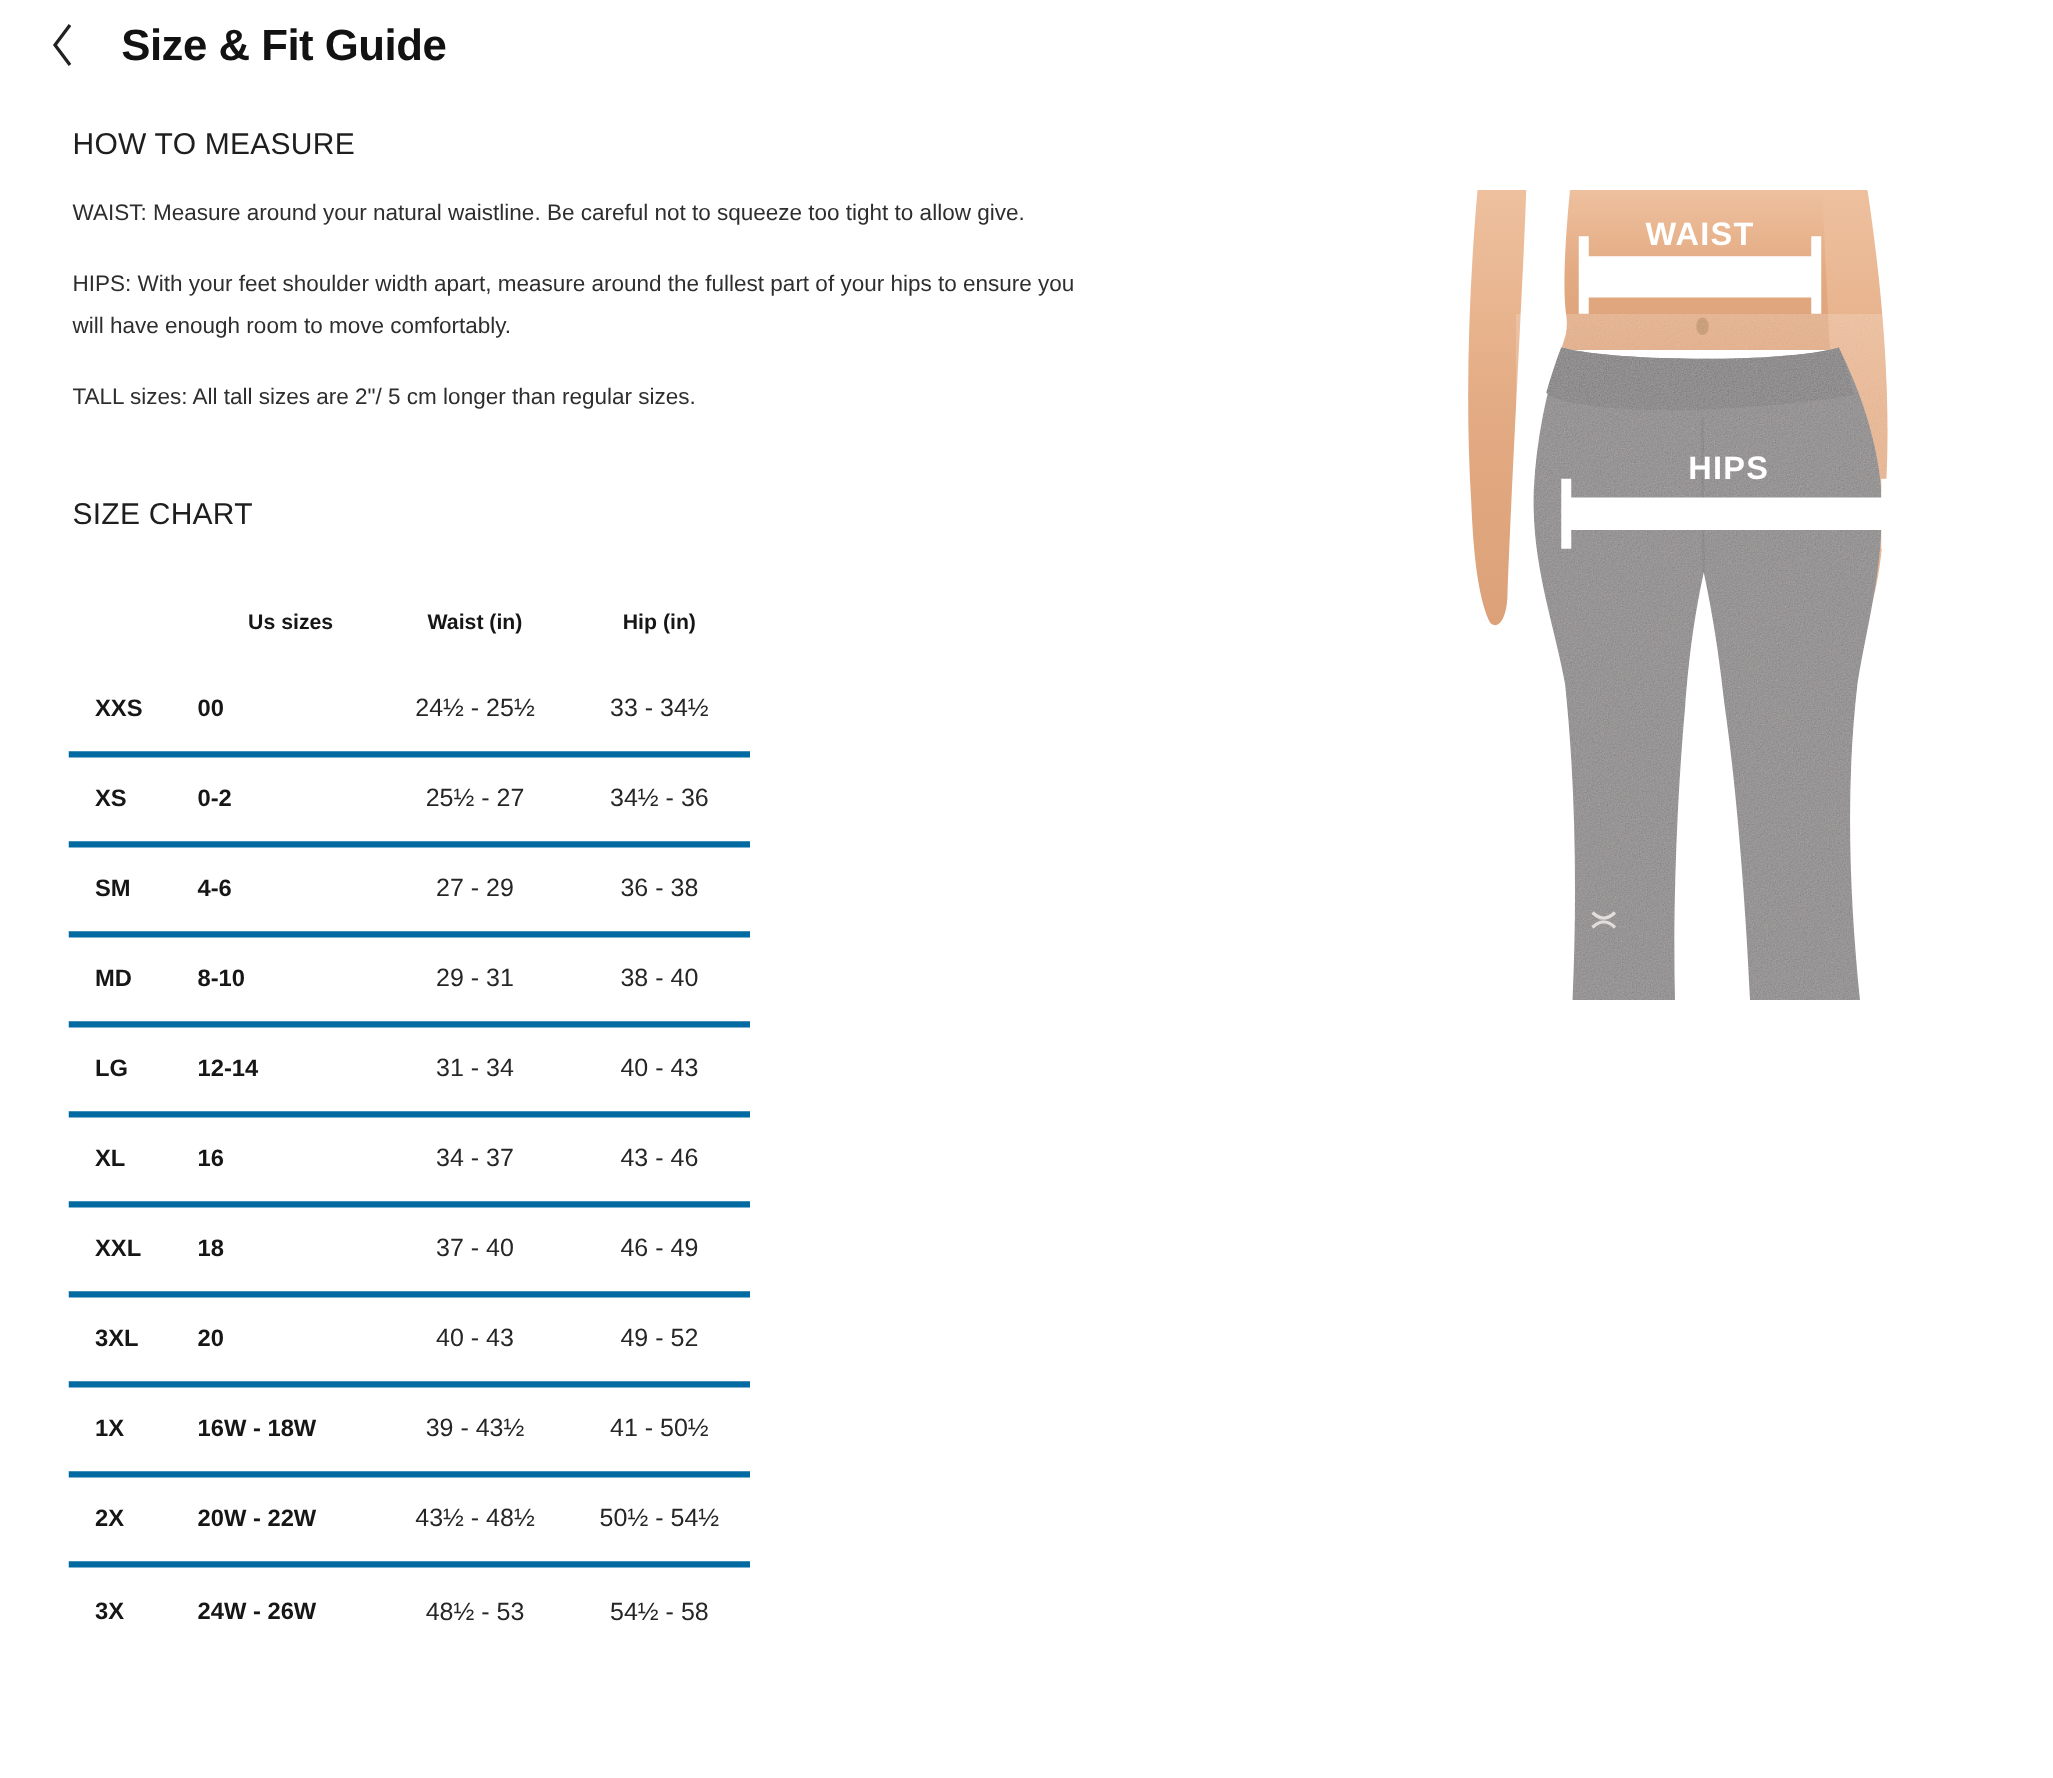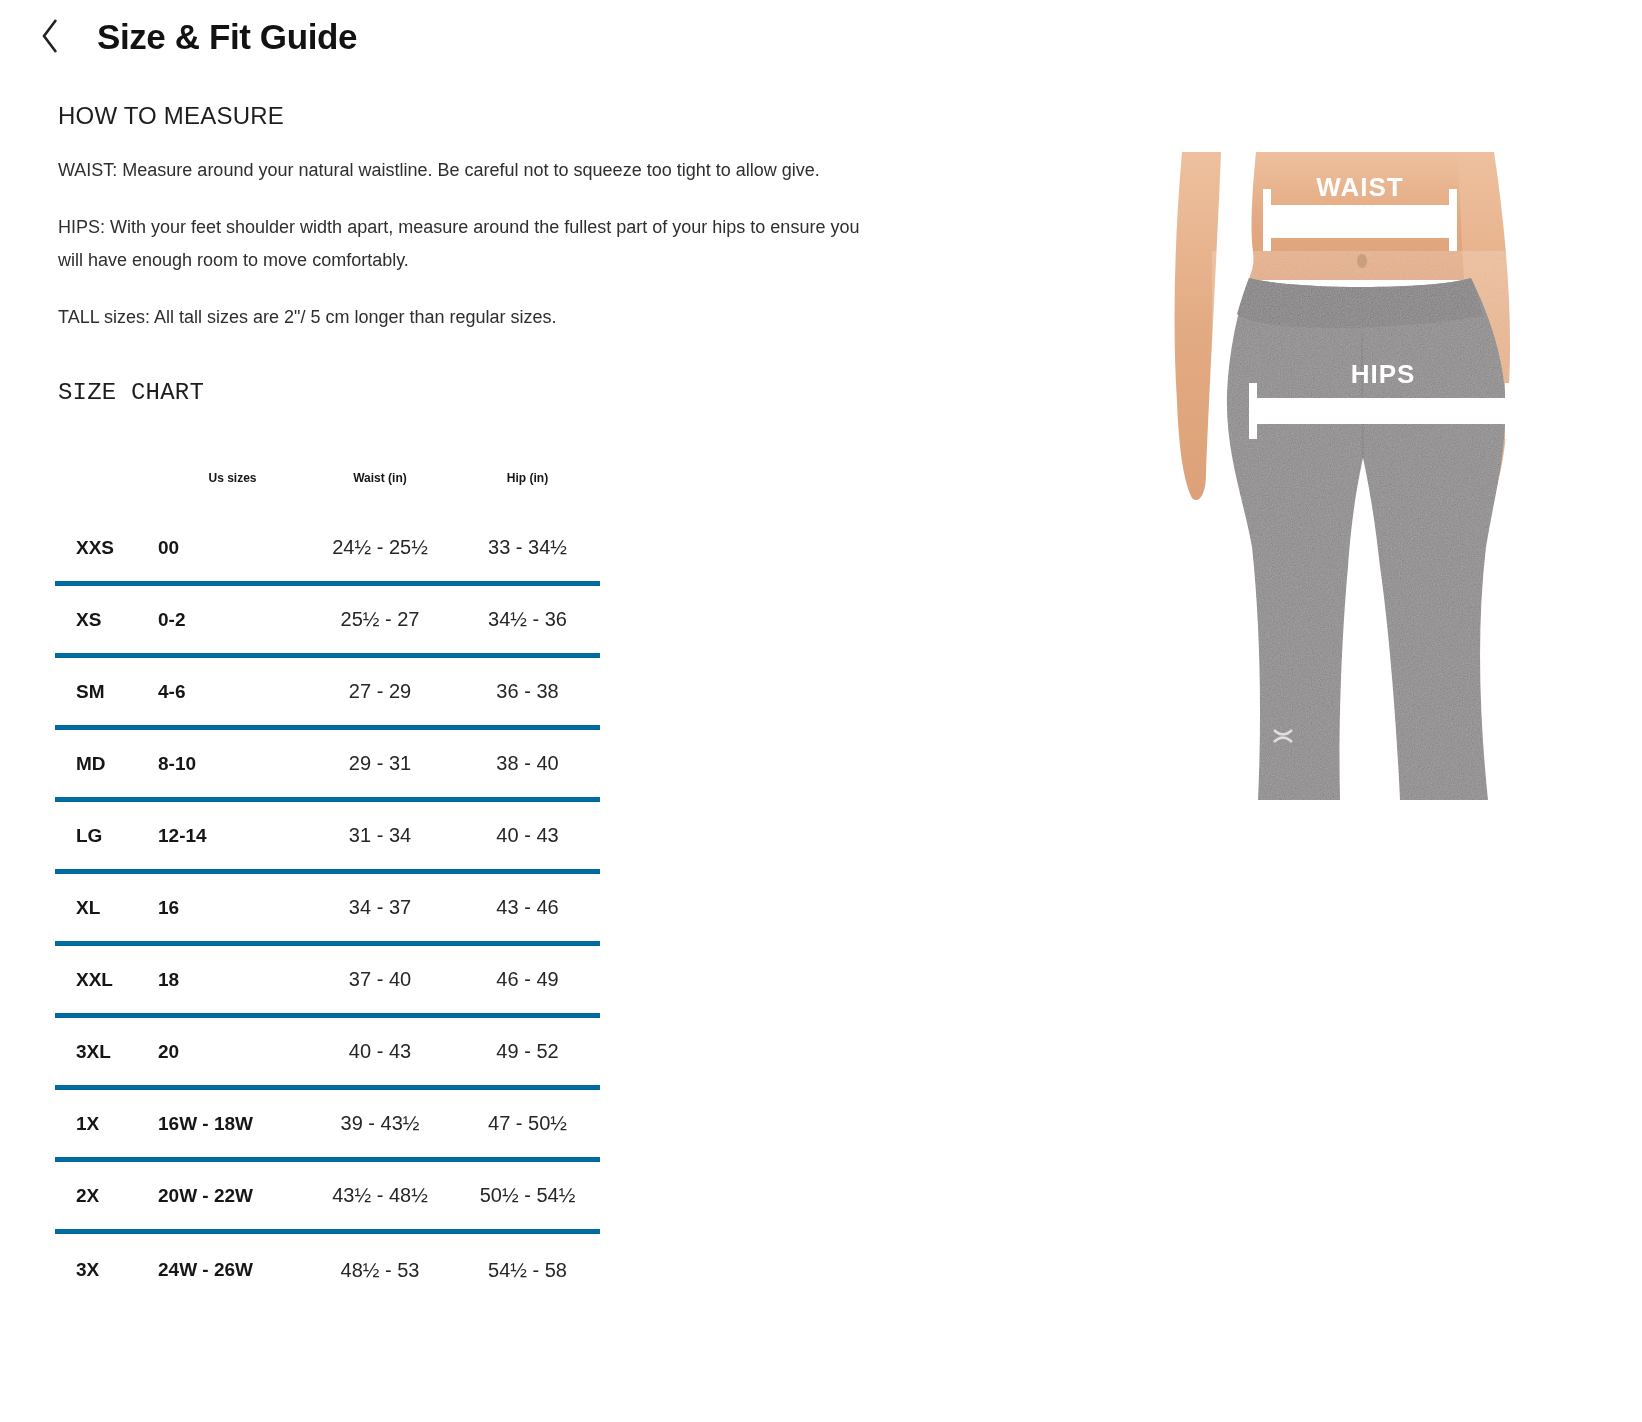--- a/index.html
+++ b/index.html
@@ -36,21 +36,21 @@
   
   .content{ padding-left:58px; }
   .section-heading{
     margin:0;
     font-size:24px;
     font-weight:400;
     letter-spacing:0.2px;
     color:#1e1e1e;
   }
   .heading-measure{ margin-top:44px; }
-  .heading-chart{ margin-top:45px;font-family:Liberation Mono, monospace; }
+  .heading-chart{ margin-top:64px; }
 
   .measure-paragraph{
     margin:24px 0 0 0;
     max-width:815px;
     font-size:18px;
     line-height:33px;
     color:#2e2e2e;
   }
 
   
@@ -67,21 +67,21 @@
   }
   .t-row:last-child{ border-bottom:none; }
   .t-head{ border-bottom:none; }
   .c{ flex:none; }
   .c-size{ width:90px;  padding-left:21px; font-weight:700; font-size:19px; color:#161616; }
   .c-us  { width:175px; padding-left:13px; font-weight:700; font-size:19px; color:#161616; }
   .c-waist{ width:120px; text-align:center; font-size:20px; color:#262626; }
   .c-hip { width:160px; padding-left:15px; text-align:center; font-size:20px; color:#262626; }
   .t-head .c-size{ font-size:19px; }
   .t-head .c-us, .t-head .c-waist, .t-head .c-hip{
-    font-weight:700; font-size:12px; color:#161616;
+    font-weight:700; font-size:17px; color:#161616;
   }
   .t-head .c-us{ text-align:center; padding-left:0; }
 
   
   .figure-wrap{
     position:absolute;
     left:1116px; top:152px;
     width:445px; height:650px;
   }
   .figure-wrap svg{ display:block; width:100%; height:100%; }
@@ -179,21 +179,21 @@
           <div class="c c-size">3XL</div>
           <div class="c c-us">20</div>
           <div class="c c-waist">40 - 43</div>
           <div class="c c-hip">49 - 52</div>
         </div>
 
         <div class="t-row">
           <div class="c c-size">1X</div>
           <div class="c c-us">16W - 18W</div>
           <div class="c c-waist">39 - 43½</div>
-          <div class="c c-hip">47 - 50½</div>
+          <div class="c c-hip">41 - 50½</div>
         </div>
 
         <div class="t-row">
           <div class="c c-size">2X</div>
           <div class="c c-us">20W - 22W</div>
           <div class="c c-waist">43½ - 48½</div>
           <div class="c c-hip">50½ - 54½</div>
         </div>
 
         <div class="t-row">

